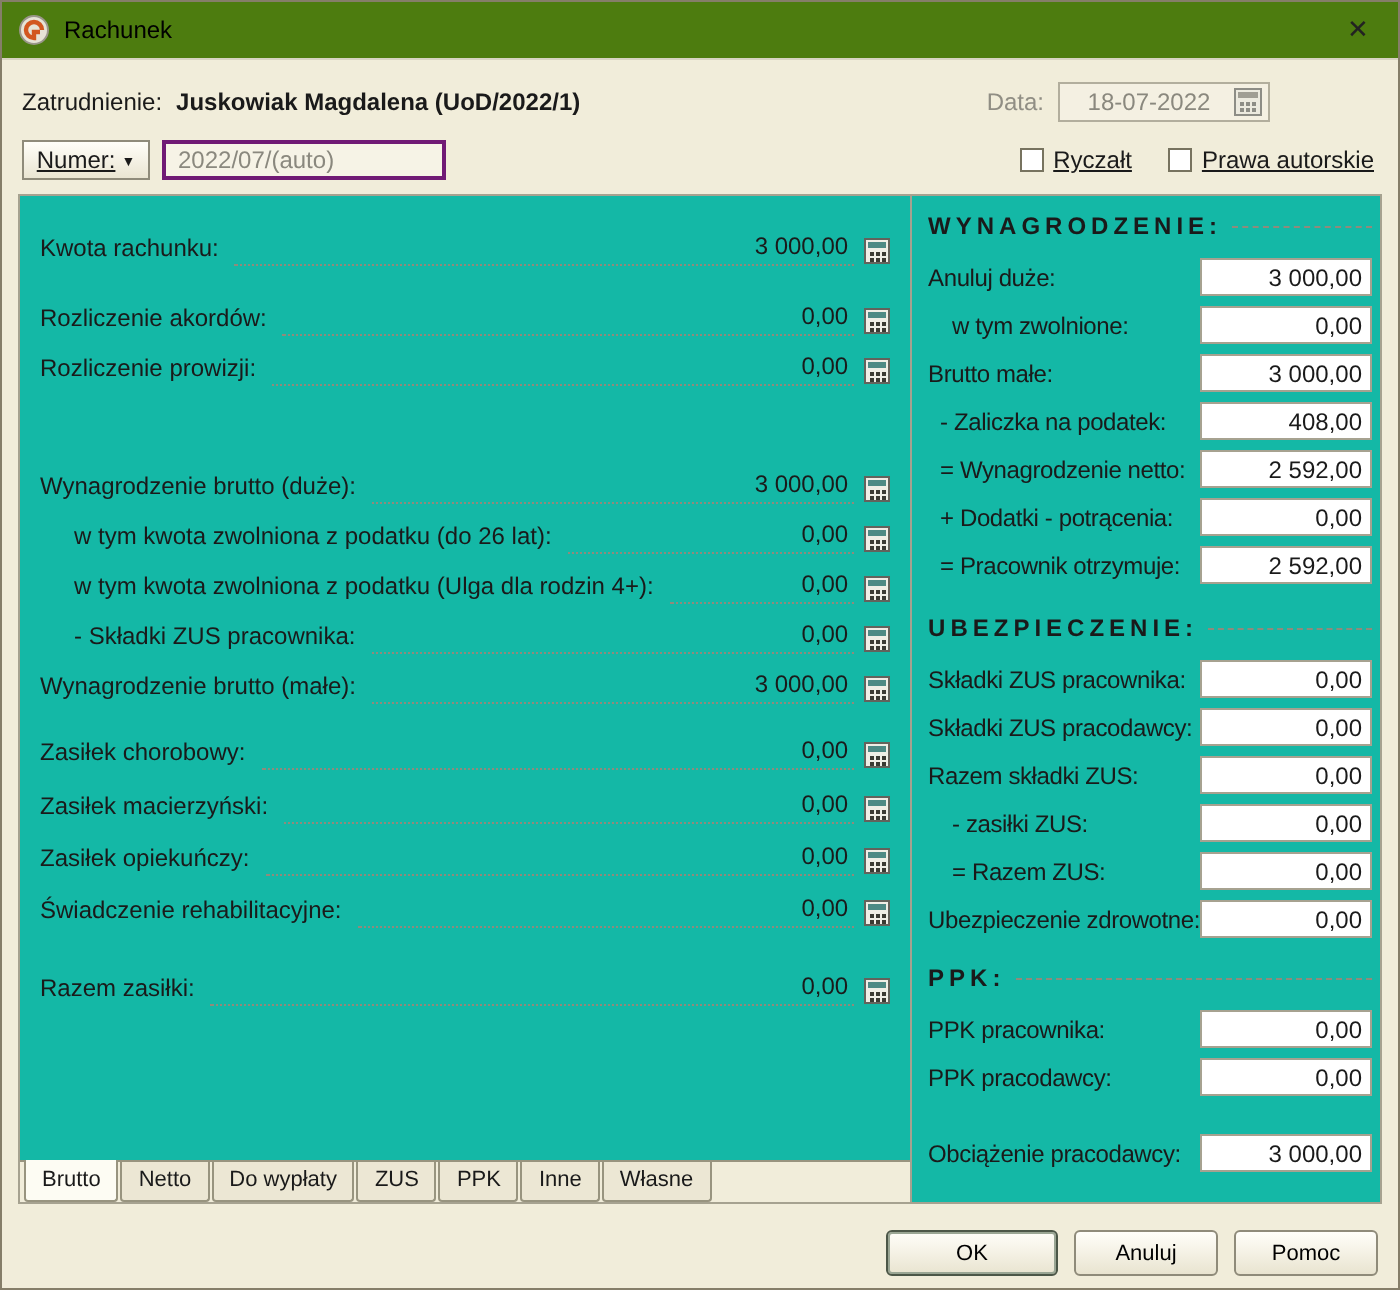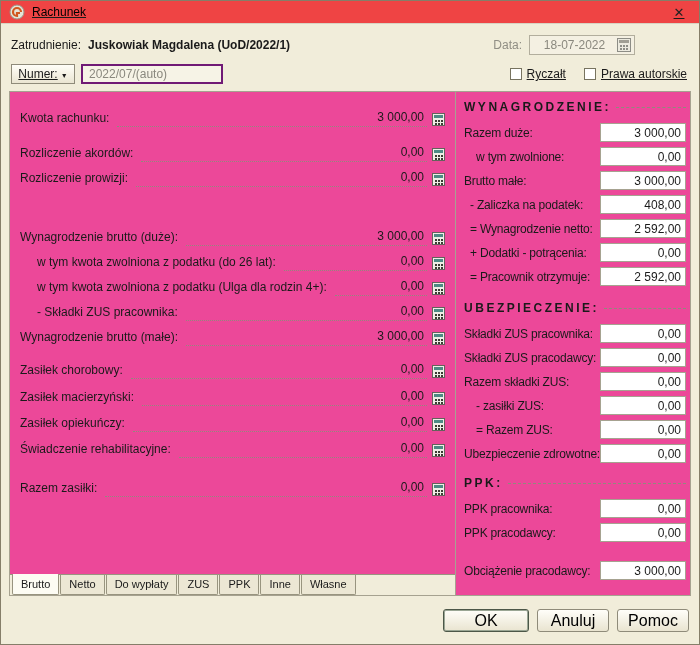--- a/index.html
+++ b/index.html
@@ -7,22 +7,22 @@
   body {
     font-family: "Liberation Sans", "DejaVu Sans", sans-serif;
     font-size: 12px;
     color: #1a1a1a;
     background: #f1edda;
     border: 1px solid #857e69;
     overflow: hidden;
     position: relative;
   }
   
-  .titlebar { height: 23px; background: #ef4444; display: flex; align-items: center;
-              padding: 0 4px 0 8px; border-bottom: 1px solid #d8d4c2; text-decoration: underline; }
+  .titlebar { height: 29px; background: #4d7c0f; display: flex; align-items: center;
+              padding: 0 4px 0 8px; border-bottom: 1px solid #d8d4c2; }
   .app-icon { width: 16px; height: 16px; margin-right: 7px; flex: none; }
   .title-text { flex: 1; color: #000; }
   .close-btn { width: 32px; height: 22px; display: flex; align-items: center; justify-content: center;
                font-size: 13px; color: #222; cursor: default; }
   
   .toprow { display: flex; align-items: center; padding: 0 10px; }
   .toprow1 { margin-top: 11px; }
   .toprow2 { margin-top: 9px; }
   .lbl { margin-right: 7px; white-space: nowrap; }
   .bold { font-weight: bold; }
@@ -35,21 +35,21 @@
                background: linear-gradient(#fffef8, #eae5d2); display: flex; align-items: center;
                justify-content: center; gap: 3px; cursor: default; }
   .numer-btn .u { text-decoration: underline; }
   .numer-btn .arrow { font-size: 7px; margin-top: 2px; }
   .numerbox { width: 142px; height: 20px; border: 2px solid #701a75; background: #f6f3e6;
               color: #8a887e; display: flex; align-items: center; padding-left: 6px; margin-left: 6px; }
   .checkboxes { margin-left: auto; display: flex; gap: 18px; padding-right: 2px; text-decoration: underline; }
   .check { display: flex; align-items: center; gap: 5px; }
   .box { width: 12px; height: 12px; border: 1px solid #77735f; background: #fff; flex: none; }
   
-  .main { margin: 7px 8px 4px; height: 505px; border: 1px solid #a6a290; background: #ec4899; display: flex; }
+  .main { margin: 7px 8px 4px; height: 505px; border: 1px solid #a6a290; background: #14b8a6; display: flex; }
   .leftcol { width: 448px; border-right: 1px solid #a6a290; display: flex; flex-direction: column; }
   .leftcontent { flex: 1; padding: 14px 10px 0 10px; }
   .lrow { display: flex; align-items: flex-end; height: 21px; }
   .llabel { white-space: nowrap; padding-bottom: 2px; }
   .llabel.ind { padding-left: 17px; }
   .lvalue { flex: 1; margin-left: 8px; border-bottom: 1px dotted #8f8b7c; text-align: right;
             padding: 0 3px 2px 0; white-space: nowrap; }
   .calc-icon { width: 13px; height: 13px; border: 1px solid #63635c; background: #efeee6;
                position: relative; flex: none; margin-left: 5px; margin-bottom: 1px; }
   .calc-icon::before { content: ""; position: absolute; left: 1px; right: 1px; top: 1px; height: 3px; background: #4d8a85; }
@@ -74,21 +74,21 @@
   .rlabel { flex: 1; letter-spacing: -0.2px; white-space: nowrap; overflow: hidden; min-width: 0; }
   .rlabel.ind6 { padding-left: 6px; }
   .rlabel.ind10 { padding-left: 12px; }
   .rbox { flex: none; width: 86px; height: 19px; border: 1px solid #a6a290; background: #ffffff;
           text-align: right; padding: 2px 4px 0 2px; white-space: nowrap; }
   .mt8 { margin-top: 8px; } .mt10 { margin-top: 10px; } .mt14 { margin-top: 14px; }
   
   .footer { display: flex; justify-content: flex-end; gap: 8px; margin: 13px 10px 0 0; }
   .btn { min-width: 72px; height: 23px; border: 1px solid #8f8b7a;
          background: linear-gradient(#fffef9, #e9e4d0); border-radius: 3px;
-         font-family: inherit; font-size: 16px; padding: 0 10px; cursor: default; }
+         font-family: inherit; font-size: 11px; padding: 0 10px; cursor: default; }
   .btn.default { min-width: 86px; border-color: #4c5748; box-shadow: inset 0 0 0 1px #9aa694; }
 </style>
 </head>
 <body>
 
 <div class="titlebar">
   <svg class="app-icon" viewBox="0 0 16 16">
     <circle cx="8" cy="8" r="7" fill="#e6e3d6" stroke="#9a968a"></circle>
     <path d="M12 8a4 4 0 1 0-4 4v-3h3" stroke="#d2571f" stroke-width="2.2" fill="none"></path>
   </svg>
@@ -223,21 +223,21 @@
   </div>
 
   <div class="rightcol">
 
     <div class="rheader">
       <span>WYNAGRODZENIE:</span>
       <span class="dash"></span>
     </div>
 
     <div class="rrow">
-      <span class="rlabel">Razem duże:</span>
+      <span class="rlabel">Anuluj duże:</span>
       <span class="rbox">3 000,00</span>
     </div>
     <div class="rrow">
       <span class="rlabel ind10">w tym zwolnione:</span>
       <span class="rbox">0,00</span>
     </div>
     <div class="rrow">
       <span class="rlabel">Brutto małe:</span>
       <span class="rbox">3 000,00</span>
     </div>

